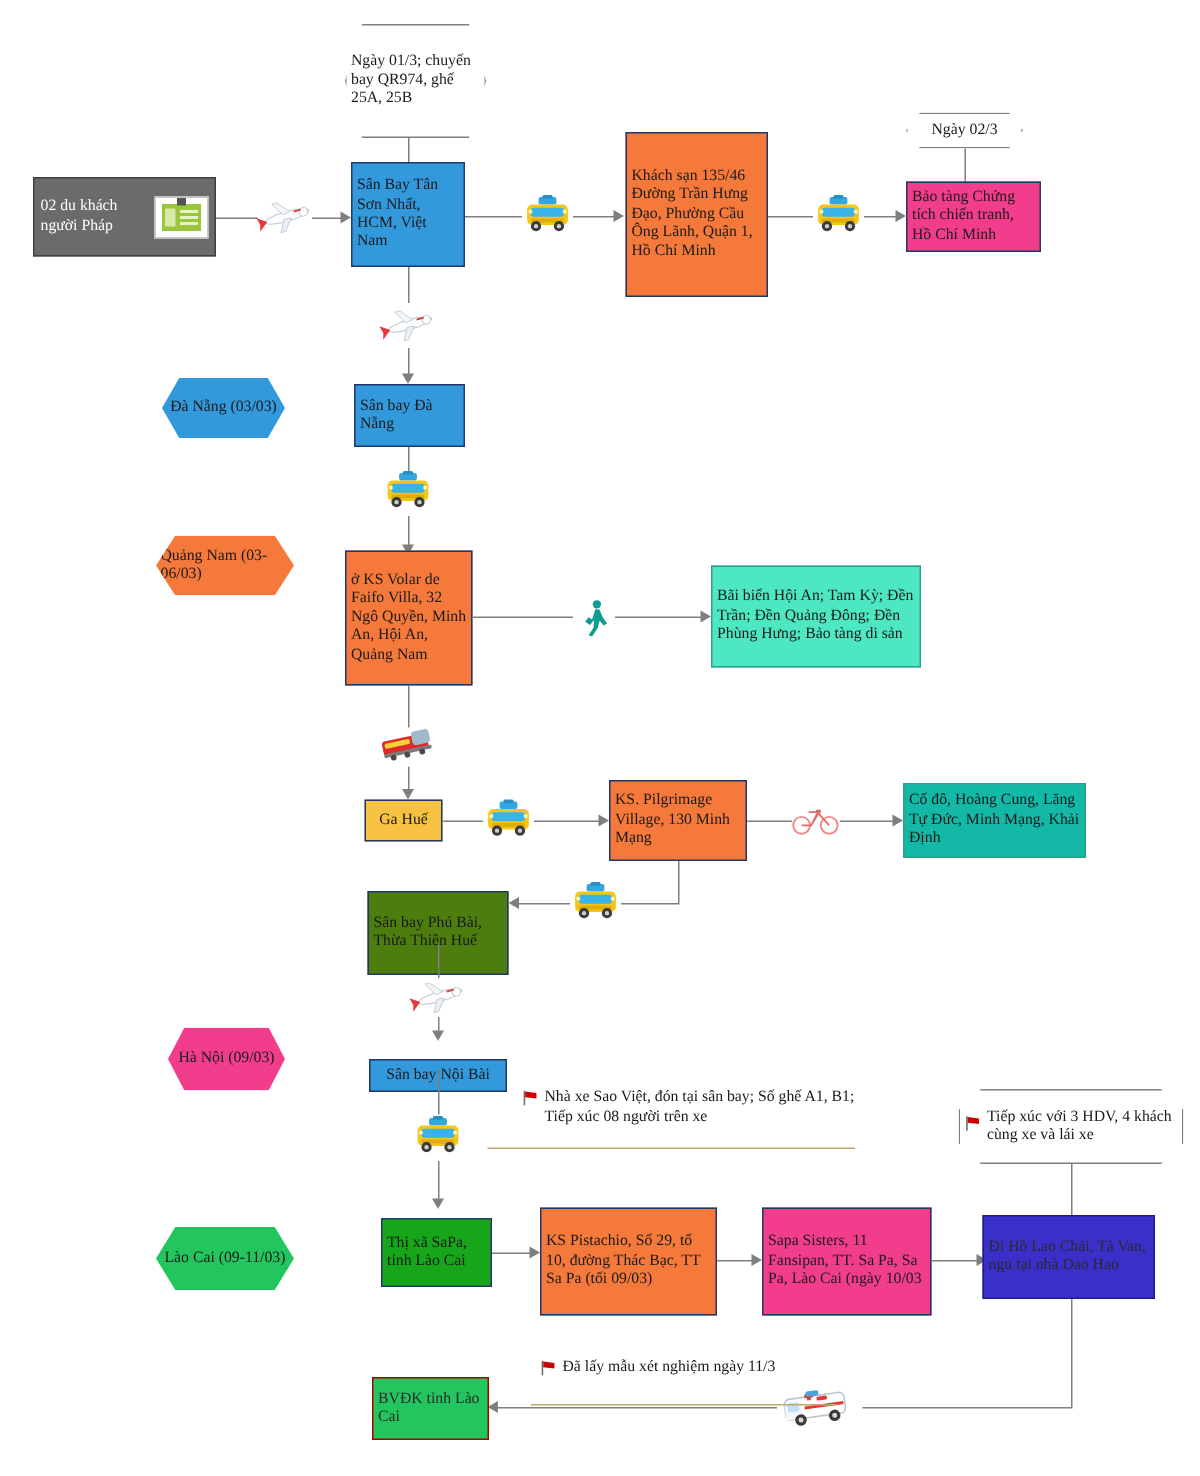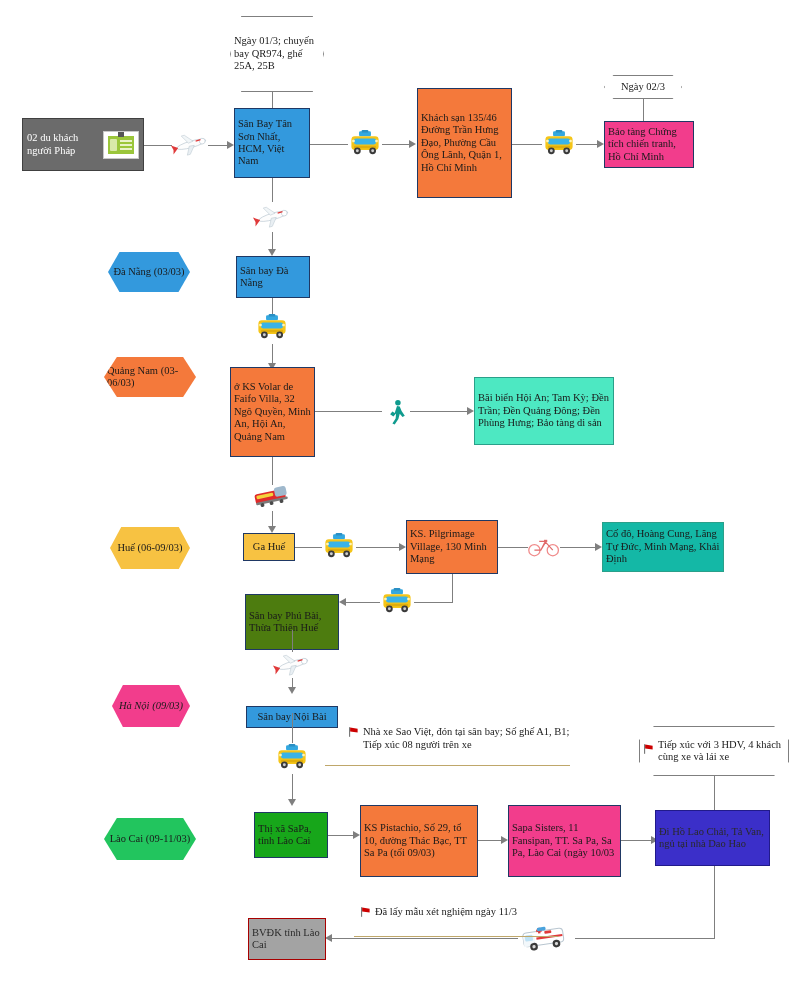--- a/index.html
+++ b/index.html
@@ -290,21 +290,20 @@
         <circle cx="13" cy="21" r="2.3" fill="#4a4a4a"></circle>
         <circle cx="24" cy="21" r="2.3" fill="#4a4a4a"></circle>
         <circle cx="36" cy="21" r="2.3" fill="#4a4a4a"></circle>
       </g>
     </svg>
   </div>
 
   <div class="conn v" style="left:272px; top:511px; height:16px;"></div>
   <div class="arrow down" style="left:268px; top:526px;"></div>
 
-  <div class="node hexfill" style="left:110px; top:527px; width:80px; height:42px; background:#F7C242; font-size:10.5px;">Huế (06-09/03)</div>
 
   <div class="node rect" style="left:243px; top:533px; width:52px; height:28px; background:#F7C242; font-size:10.5px;">Ga Huế</div>
 
   <div class="conn h" style="left:295px; top:547px; width:27px;"></div>
 
   <div class="icon" style="left:322px; top:531px; width:34px; height:32px;">
     <svg viewBox="0 0 40 34" width="34" height="30" aria-hidden="true">
       <rect x="13" y="2" width="14" height="6" rx="1.6" fill="#33a8e0"></rect>
       <rect x="16" y="0.5" width="8" height="3" rx="1.2" fill="#2a8fc4"></rect>
       <rect x="4" y="8" width="32" height="16" rx="4" fill="#f5c518"></rect>
@@ -373,21 +372,21 @@
         <path d="M30 22 L22 8 L27 8 L38 21 Z" fill="#f2f6f8" stroke="#b9c6d0" stroke-width="0.8"></path>
         <path d="M30 27 L23 40 L28 40 L38 28 Z" fill="#e9eff3" stroke="#b9c6d0" stroke-width="0.8"></path>
         <circle cx="52" cy="25" r="4.6" fill="#ffffff" stroke="#b9c6d0" stroke-width="1"></circle>
         <path d="M42 21 L50 21 L50 23 L42 23 Z" fill="#e03a3a"></path>
       </g>
     </svg>
   </div>
   <div class="conn v" style="left:292px; top:678px; height:10px;"></div>
   <div class="arrow down" style="left:288px; top:687px;"></div>
 
-  <div class="node hexfill" style="left:112px; top:685px; width:78px; height:42px; background:#F23D8C; font-size:10.5px;font-style:italic;">Hà Nội (09/03)</div>
+  <div class="node hexfill" style="left:112px; top:685px; width:78px; height:42px; background:#F23D8C; font-size:10.5px;">Hà Nội (09/03)</div>
 
   <div class="node rect" style="left:246px; top:706px; width:92px; height:22px; background:#3399DD; font-size:10.5px;">Sân bay Nội Bài</div>
 
   <div class="conn v" style="left:292px; top:713px; height:30px;"></div>
 
   <div class="icon" style="left:275px; top:742px; width:34px; height:32px;">
     <svg viewBox="0 0 40 34" width="34" height="30" aria-hidden="true">
       <rect x="13" y="2" width="14" height="6" rx="1.6" fill="#33a8e0"></rect>
       <rect x="16" y="0.5" width="8" height="3" rx="1.2" fill="#2a8fc4"></rect>
       <rect x="4" y="8" width="32" height="16" rx="4" fill="#f5c518"></rect>
@@ -474,15 +473,15 @@
     <span class="flag">
       <svg viewBox="0 0 16 16" width="11" height="12" aria-hidden="true">
         <rect x="1.6" y="1" width="1.5" height="14" fill="#6b6b6b"></rect>
         <path d="M3.1 1.6 L14 3.2 L14 8.6 L3.1 7.2 Z" fill="#CC0000"></path>
       </svg>
     </span>
     <span>Đã lấy mẫu xét nghiệm ngày 11/3</span>
   </div>
   <div class="conn h" style="left:354px; top:936px; width:204px; background:#bfa76a;"></div>
 
-  <div class="node rect" style="left:248px; top:918px; width:78px; height:42px; background:#a3a3a3; border-color:#a80000; color:#2a2a2a; font-size:10.5px;">BVĐK tỉnh Lào Cai</div>
+  <div class="node rect" style="left:248px; top:918px; width:78px; height:42px; background:#22c55e; border-color:#a80000; color:#2a2a2a; font-size:10.5px;">BVĐK tỉnh Lào Cai</div>
 
 </div>
 
 </body></html>

